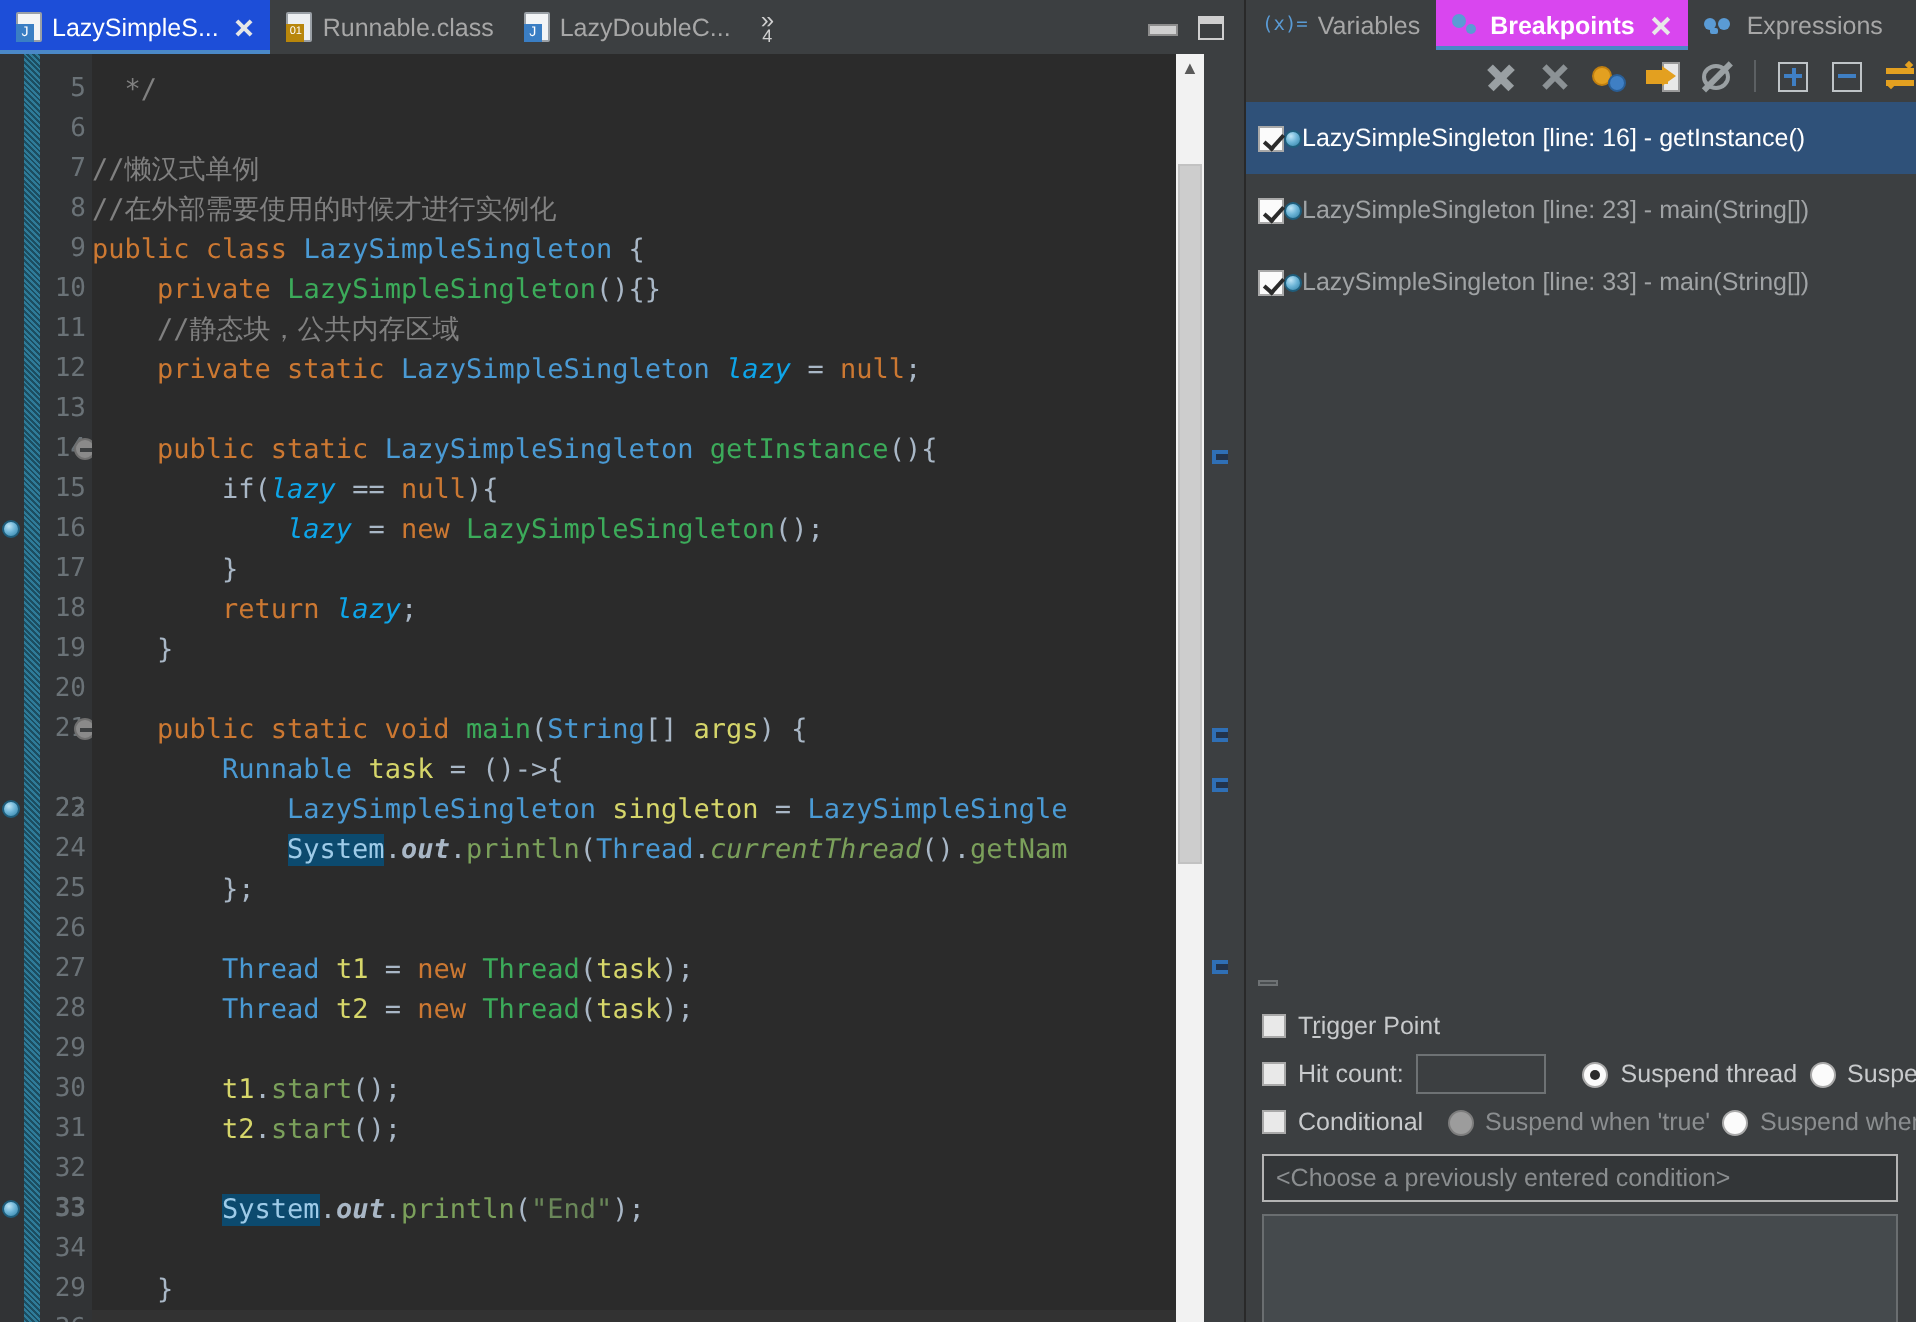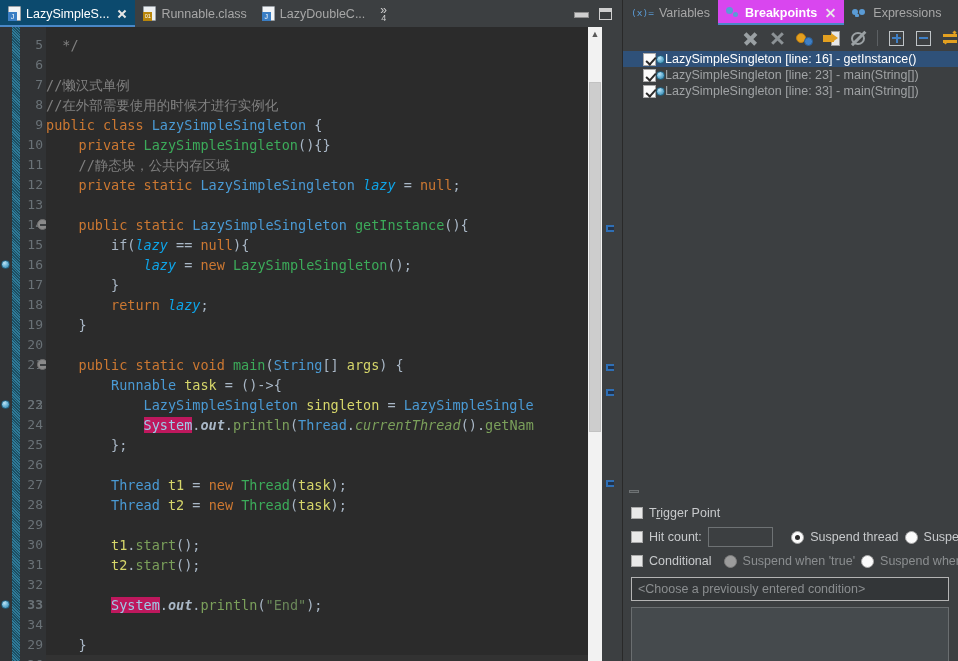--- a/index.html
+++ b/index.html
@@ -20,21 +20,21 @@
   
   .tabbar{
     position:absolute; left:0; top:0; width:622px; height:27px;
     background:#3c3f41; display:flex; align-items:stretch;
   }
   .tab{
     display:flex; align-items:center; gap:5px;
     padding:0 7px 0 8px; height:27px; position:relative;
     font-size:12.5px; color:#a7a7a7; white-space:nowrap;
   }
-  .tab.active{ background:#0c4a6e; color:#ffffff; }
+  .tab.active{ background:#1d4ed8; color:#ffffff; }
   .tab.active::after{
     content:""; position:absolute; left:0; right:0; bottom:0; height:2px;
     background:#4a88c7;
   }
   .tab-ico{ width:13px; height:15px; position:relative; flex:none; }
   .tab-ico .pg{
     position:absolute; inset:0; background:#eceff1;
     border:1px solid #9aa0a6; border-radius:1px;
   }
   .tab-ico.java .pg{ background:#f2f4f6; }
@@ -123,21 +123,21 @@
   .k{color:#cc7832;}              
   .ty{color:#4a9ad4;}             
   .ctor{color:#3cab5a;}           
   .fld{color:#0ea5e9;}
   .cmt{color:#808080;}
   .str{color:#6a8759;}
   .it{font-style:italic;}
   .bi{font-style:italic; font-weight:bold;}
   .var{color:#d6d66a;}
   .mth{color:#7ba05b;}
-  .sel{background:#be185d; color:#9ecbe8;}
+  .sel{background:#0c4a6e; color:#9ecbe8;}
   .w{color:#a9b7c6;}
 
   
   .vscroll{
     position:absolute; right:20px; top:0; width:14px; height:634px; background:#f2f2f2;
   }
   .vscroll .arrow{
     position:absolute; left:0; top:0; width:14px; height:13px;
     display:flex; align-items:center; justify-content:center;
     color:#5a5a5a; font-size:9px;
@@ -220,21 +220,21 @@
   .tb.swap i:nth-child(2){ left:1px; top:10px; width:14px;}
   .tb.swap i:nth-child(3){ left:11px; top:1px; width:3px; height:3px; transform:rotate(45deg);}
   .tb.swap i:nth-child(4){ left:2px; top:11px; width:3px; height:3px; transform:rotate(45deg);}
 
   
   .bp-list{
     position:absolute; left:0; top:51px; width:336px; height:444px;
     background:#3c3f41; overflow:hidden;
   }
   .bp-row{
-    display:flex; align-items:center; gap:0; height:16px; padding-left:20px;
+    display:flex; align-items:center; gap:0; height:36px; padding-left:6px;
     font-size:12.5px; color:#a0a3a5; white-space:nowrap;
   }
   .bp-row.selected{ background:#2f5179; color:#ffffff; }
   .cbx{
     width:13px; height:13px; background:#fbfbfb; border:1px solid #a9a9a9; flex:none;
     position:relative;
   }
   .cbx.checked::after{
     content:""; position:absolute; left:3.5px; top:1px; width:4px; height:8px;
     border:solid #2b2b2b; border-width:0 2px 2px 0; transform:rotate(42deg);

